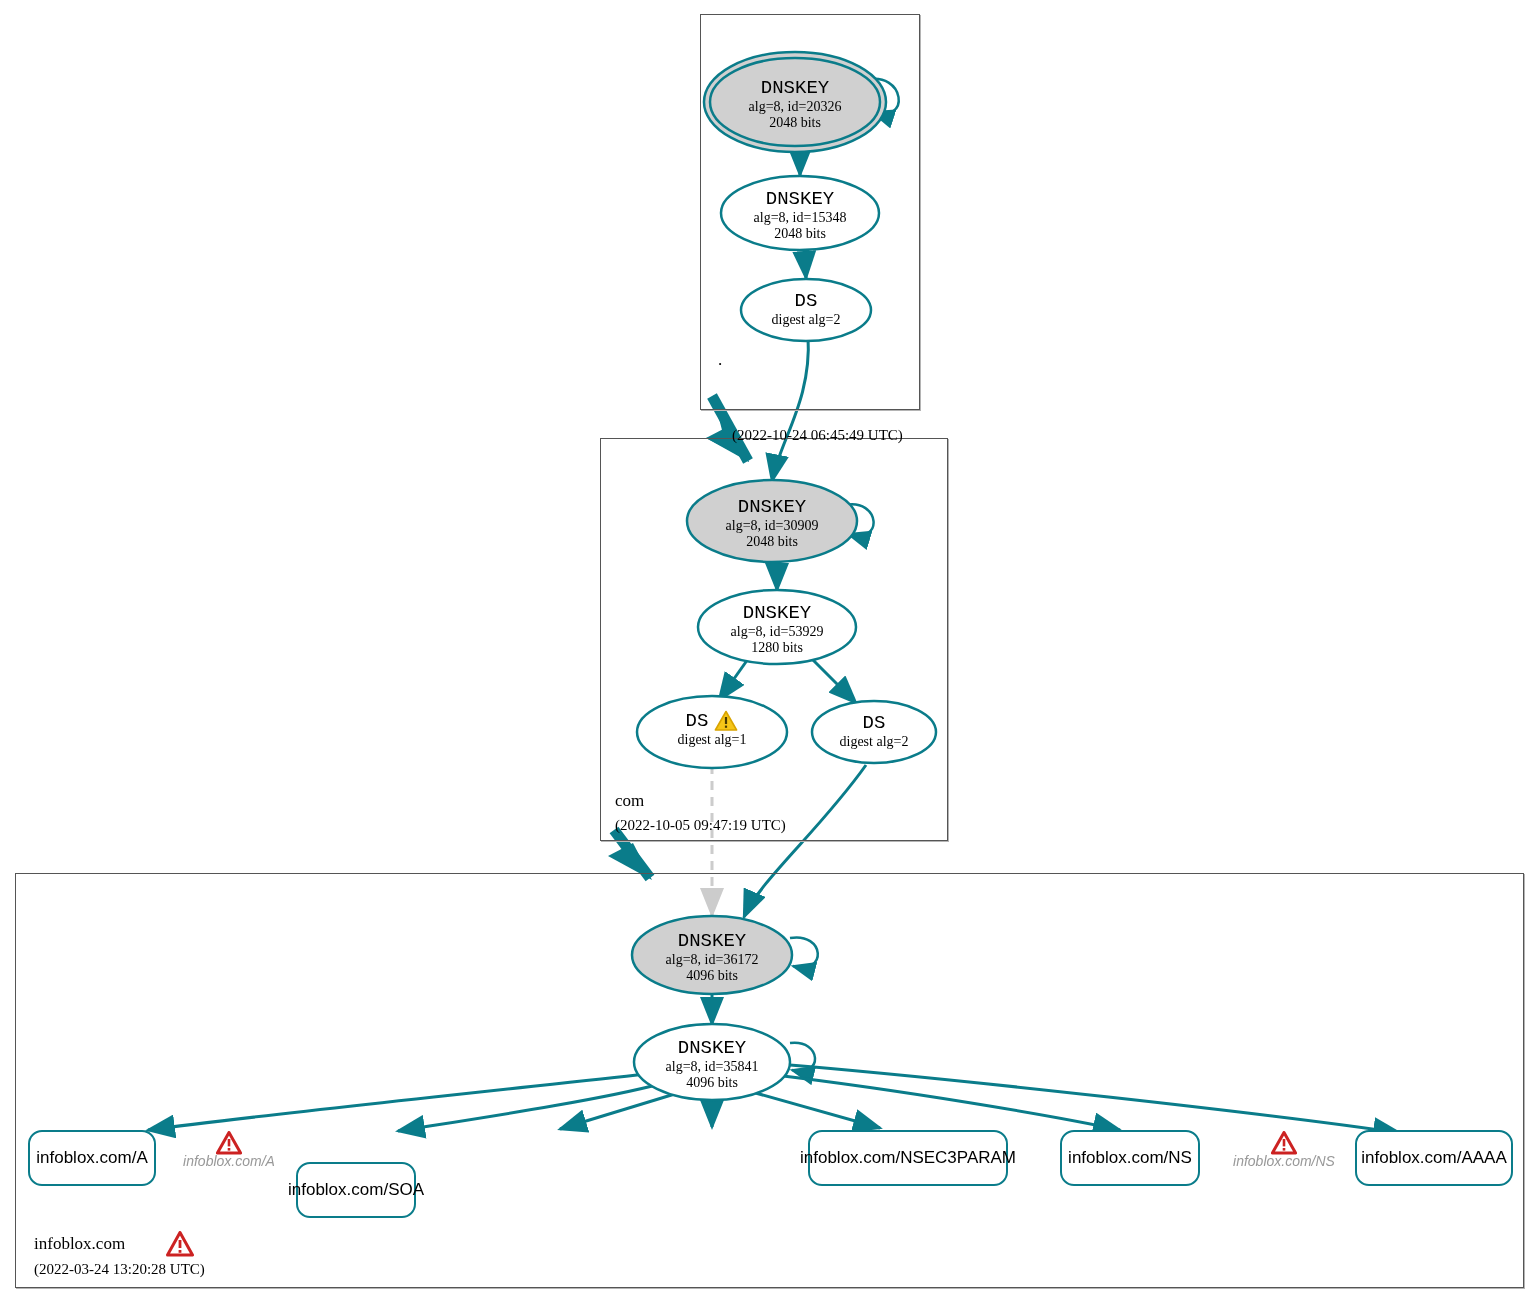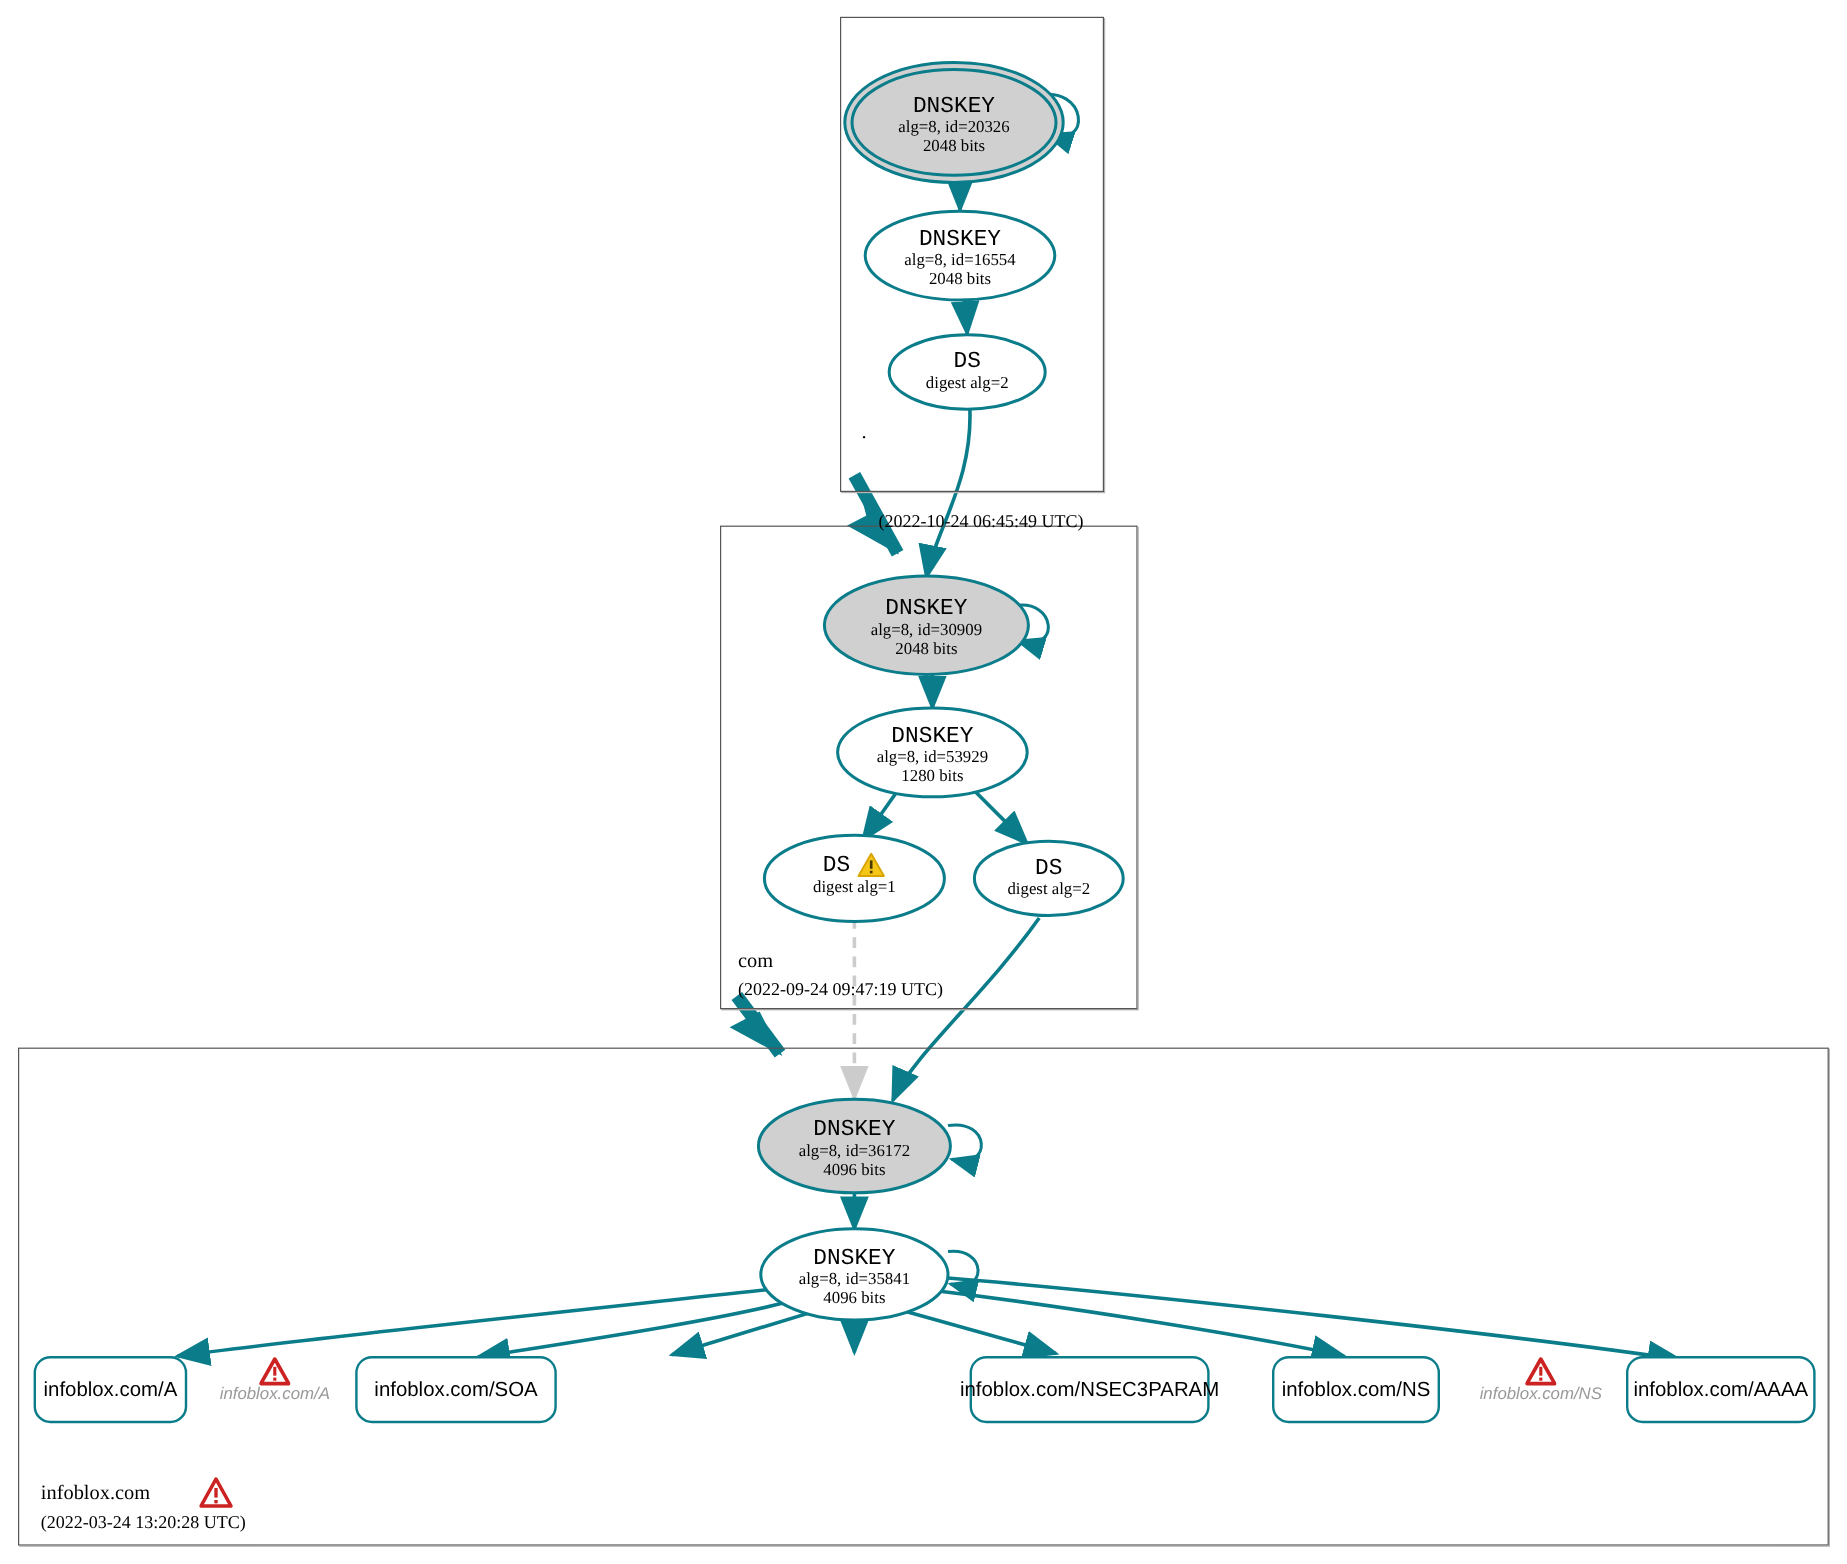--- a/index.html
+++ b/index.html
@@ -176,42 +176,42 @@
   </svg>
 
   <div class="zone-box" style="left:700px; top:14px; width:220px; height:396px;"></div>
   <div class="zone-box" style="left:600px; top:438px; width:348px; height:403px;"></div>
   <div class="zone-box" style="left:15px; top:873px; width:1509px; height:415px;"></div>
 
   <div class="zone-label zone-name" style="left:718px; top:350px;">.</div>
   <div class="zone-label zone-time" style="left:732px; top:380px;margin-top:47px;">(2022-10-24 06:45:49 UTC)</div>
 
   <div class="zone-label zone-name" style="left:615px; top:791px;">com</div>
-  <div class="zone-label zone-time" style="left:615px; top:817px;">(2022-09-24 09:47:19 UTC)</div>
+  <div class="zone-label zone-time" style="left:615px; top:817px;">(2022-10-05 09:47:19 UTC)</div>
 
   <div class="zone-label zone-name" style="left:34px; top:1234px;">infoblox.com</div>
   <div class="zone-label zone-time" style="left:34px; top:1261px;">(2022-03-24 13:20:28 UTC)</div>
 
   <div style="position:absolute; left:166px; top:1231px;">
     <svg class="tri" width="28" height="26" viewBox="0 0 28 26">
       <path d="M14,1.5 L26.5,24 L1.5,24 z" fill="#ffffff" stroke="#cc2222" stroke-width="3" stroke-linejoin="round"></path>
       <rect x="12.6" y="9" width="2.8" height="8" fill="#cc2222"></rect>
       <rect x="12.6" y="19" width="2.8" height="2.8" fill="#cc2222"></rect>
     </svg>
   </div>
 
   <div class="node-label" style="left:695px; top:78px; width:200px;">
     <div class="nl-title">DNSKEY</div>
     <div class="nl-sub">alg=8, id=20326</div>
     <div class="nl-sub">2048 bits</div>
   </div>
 
   <div class="node-label" style="left:700px; top:189px; width:200px;">
     <div class="nl-title">DNSKEY</div>
-    <div class="nl-sub">alg=8, id=16554</div>
+    <div class="nl-sub">alg=8, id=15348</div>
     <div class="nl-sub">2048 bits</div>
   </div>
 
   <div class="node-label" style="left:706px; top:291px; width:200px;">
     <div class="nl-title">DS</div>
     <div class="nl-sub">digest alg=2</div>
   </div>
 
   <div class="node-label" style="left:672px; top:497px; width:200px;">
     <div class="nl-title">DNSKEY</div>
@@ -249,21 +249,21 @@
   </div>
 
   <div class="node-label" style="left:612px; top:1038px; width:200px;">
     <div class="nl-title">DNSKEY</div>
     <div class="nl-sub">alg=8, id=35841</div>
     <div class="nl-sub">4096 bits</div>
   </div>
 
   <div class="rr-box" style="left:28px; top:1130px; width:128px; height:56px;">infoblox.com/A</div>
 
-  <div class="rr-box" style="left:296px; top:1130px; width:168px; height:56px;">infoblox.com/SOA</div>
+  <div class="rr-box" style="left:296px; top:1162px; width:120px; height:56px;">infoblox.com/SOA</div>
 
 
 
   <div class="rr-box" style="left:808px; top:1130px; width:200px; height:56px;">infoblox.com/NSEC3PARAM</div>
 
   <div class="rr-box" style="left:1060px; top:1130px; width:140px; height:56px;">infoblox.com/NS</div>
 
   <div class="rr-box" style="left:1355px; top:1130px; width:158px; height:56px;">infoblox.com/AAAA</div>
 
   <div class="err-group" style="left:182px; top:1131px; width:94px;">

